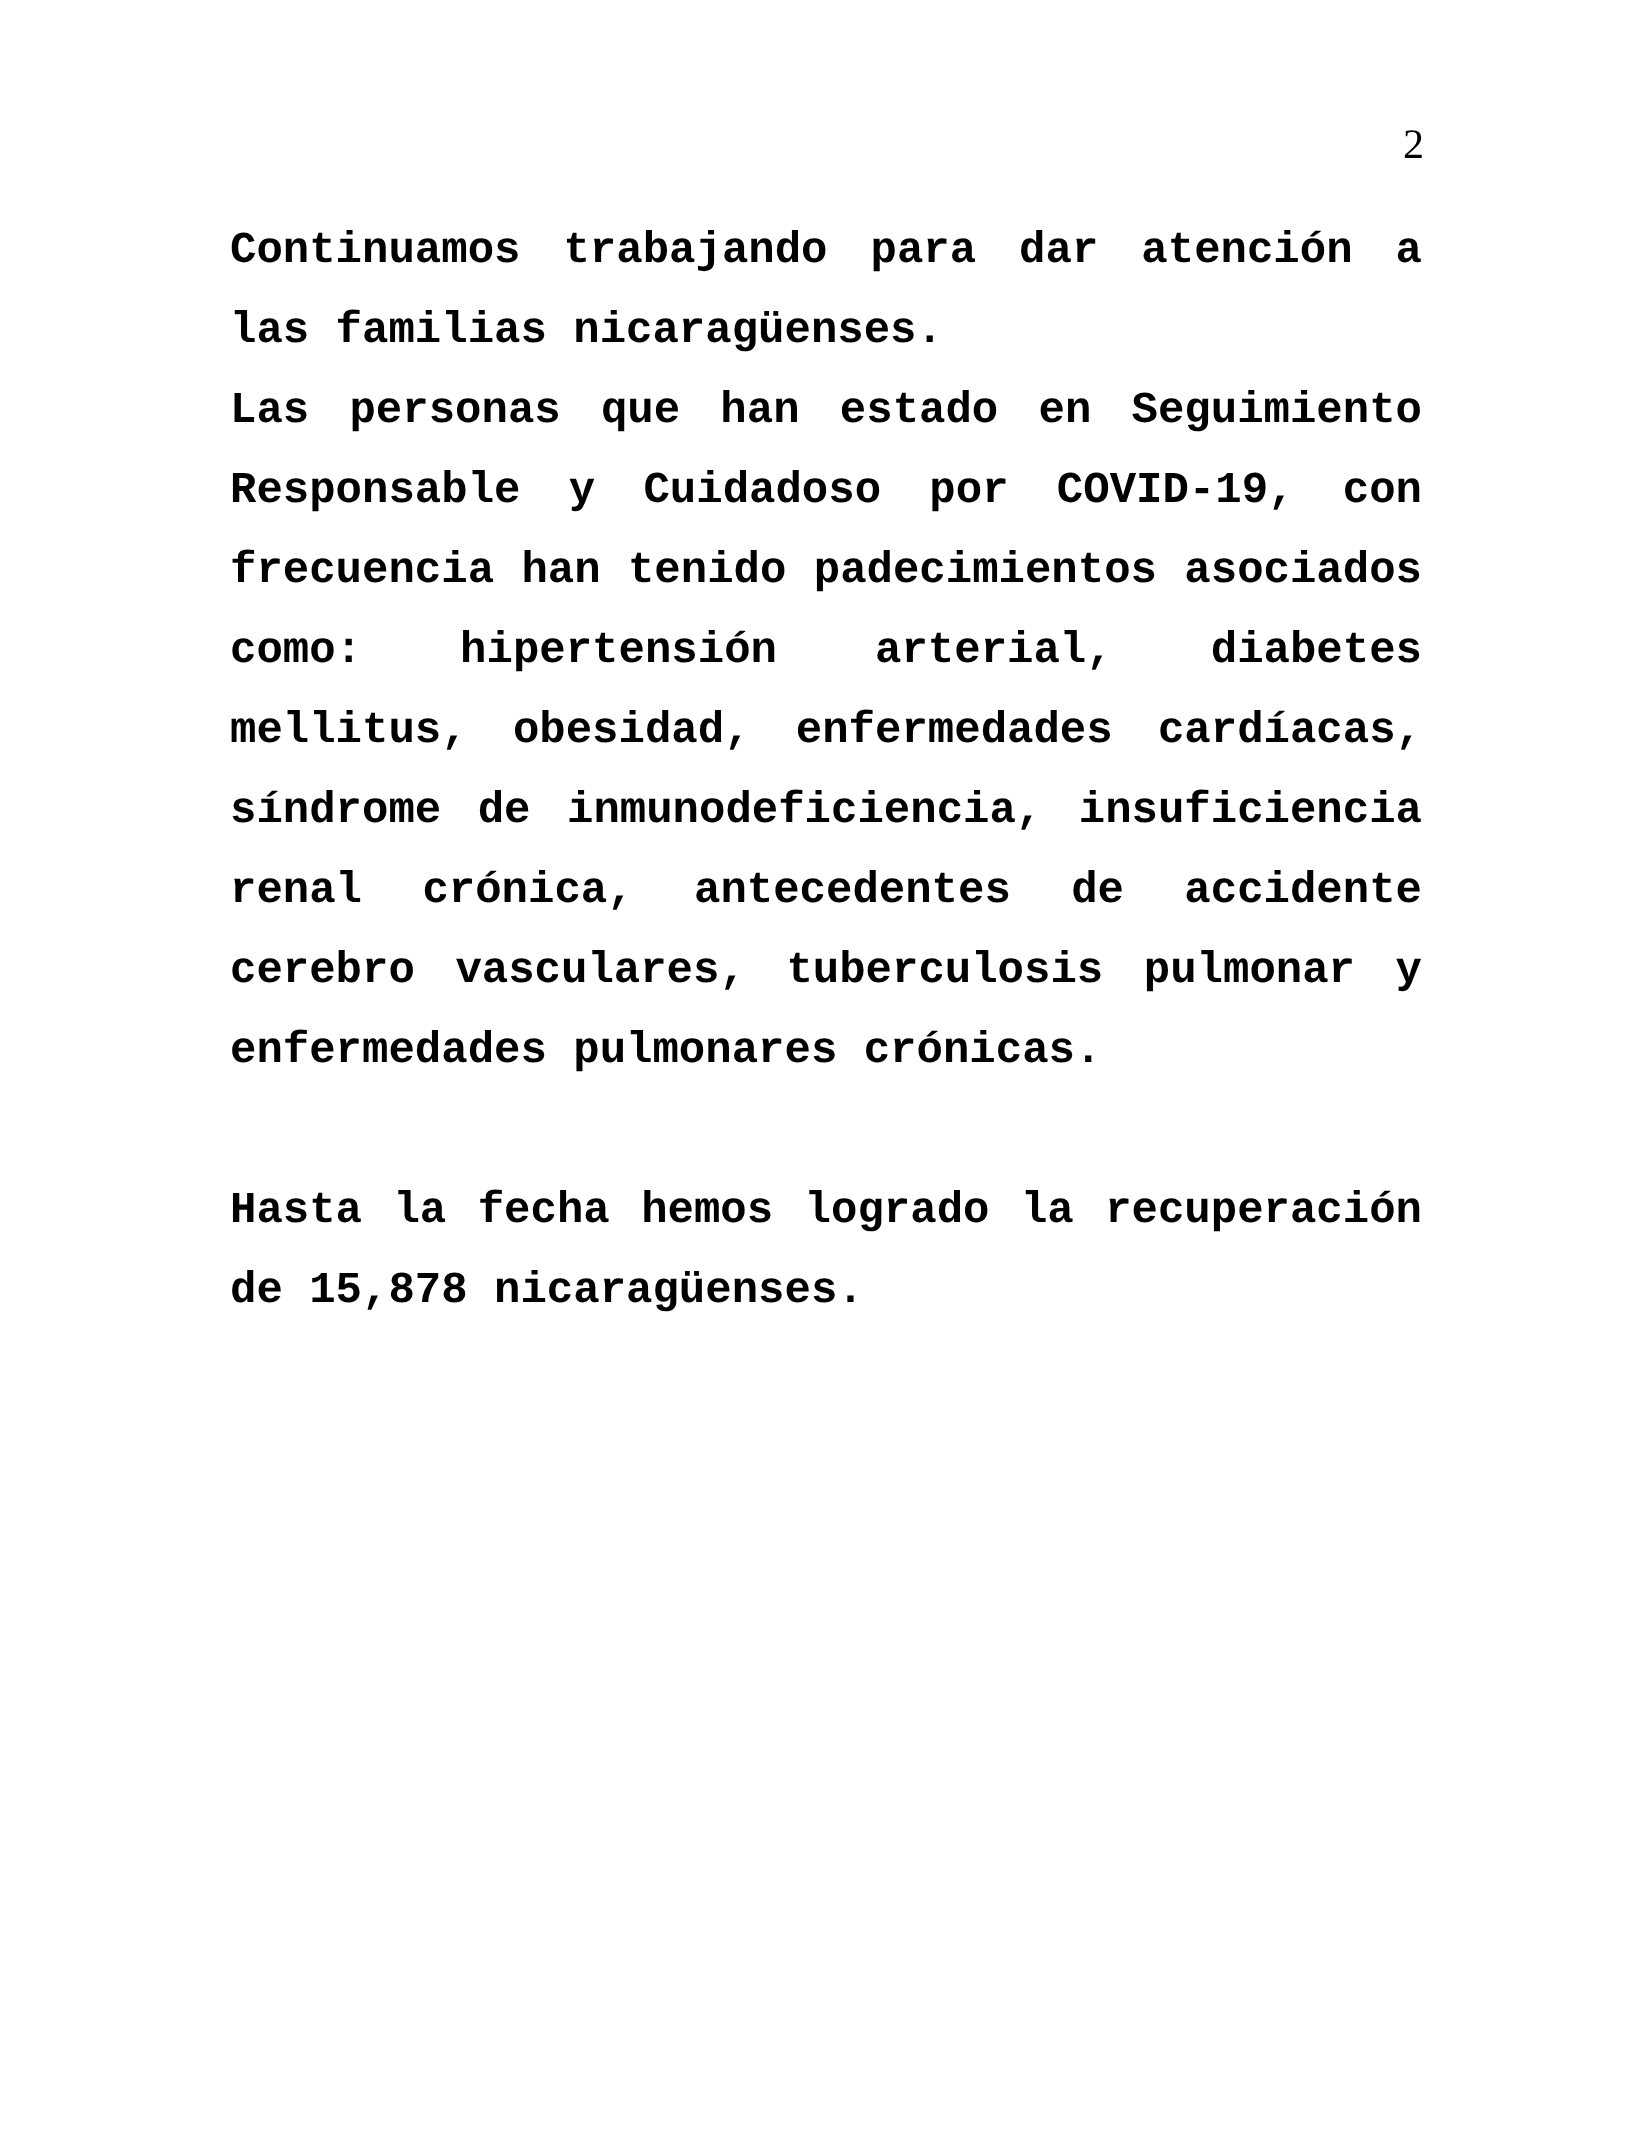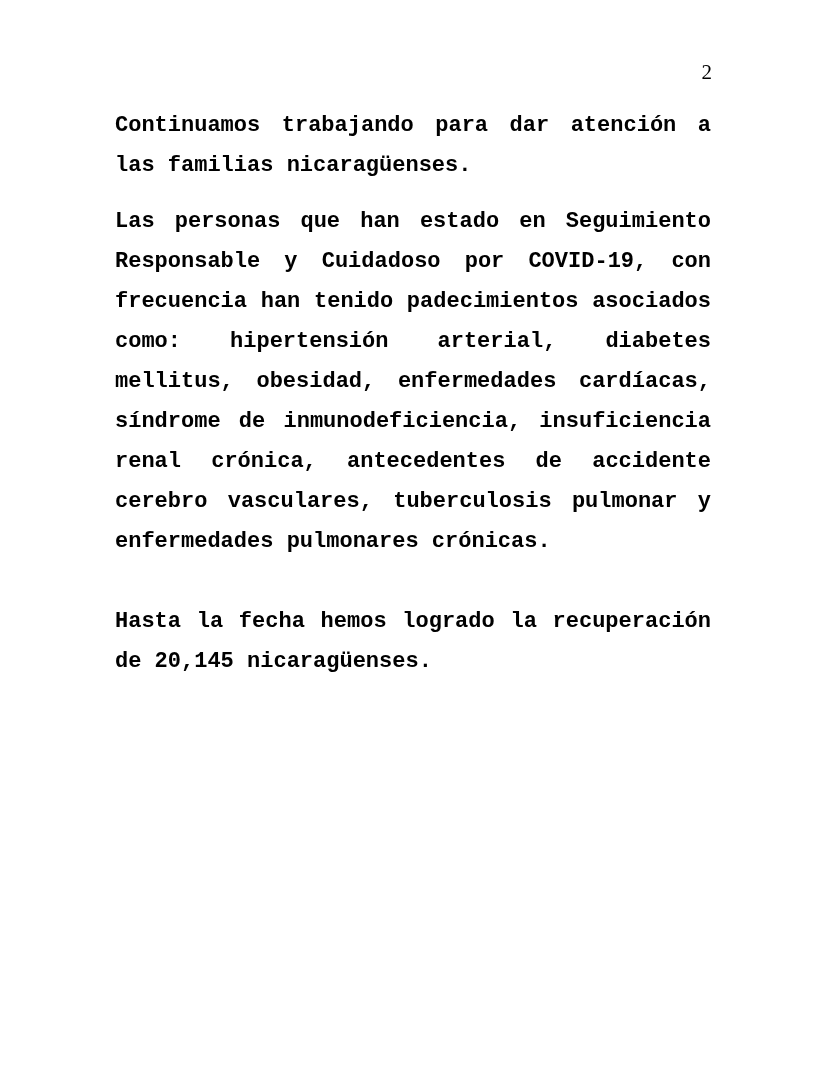--- a/index.html
+++ b/index.html
@@ -39,37 +39,37 @@
     margin: 0 0 40px 0;
     font-family: "Liberation Mono", "DejaVu Sans Mono", monospace;
     font-weight: 700;
     font-size: 22px;
     line-height: 40px;
     text-align: justify;
     color: #000000;
     word-spacing: normal;
   }
   .para.tight {
-    margin-bottom: 16px;
+    margin-bottom: 0;
   }
   .para.last {
     margin-bottom: 0;
   }
 </style>
 </head>
 <body>
 
 <div class="sheet">
 
   <div class="page-number">2</div>
 
   <div class="content">
 
     <p class="para tight">Continuamos trabajando para dar atención a las familias nicaragüenses.</p>
 
     <p class="para">Las personas que han estado en Seguimiento Responsable y Cuidadoso por COVID-19, con frecuencia han tenido padecimientos asociados como: hipertensión arterial, diabetes mellitus, obesidad, enfermedades cardíacas, síndrome de inmunodeficiencia, insuficiencia renal crónica, antecedentes de accidente cerebro vasculares, tuberculosis pulmonar y enfermedades pulmonares crónicas.</p>
 
 
-    <p class="para">Hasta la fecha hemos logrado la recuperación de 20,145 nicaragüenses.</p>
+    <p class="para">Hasta la fecha hemos logrado la recuperación de 15,878 nicaragüenses.</p>
 
 
   </div>
 </div>
 
 </body></html>

